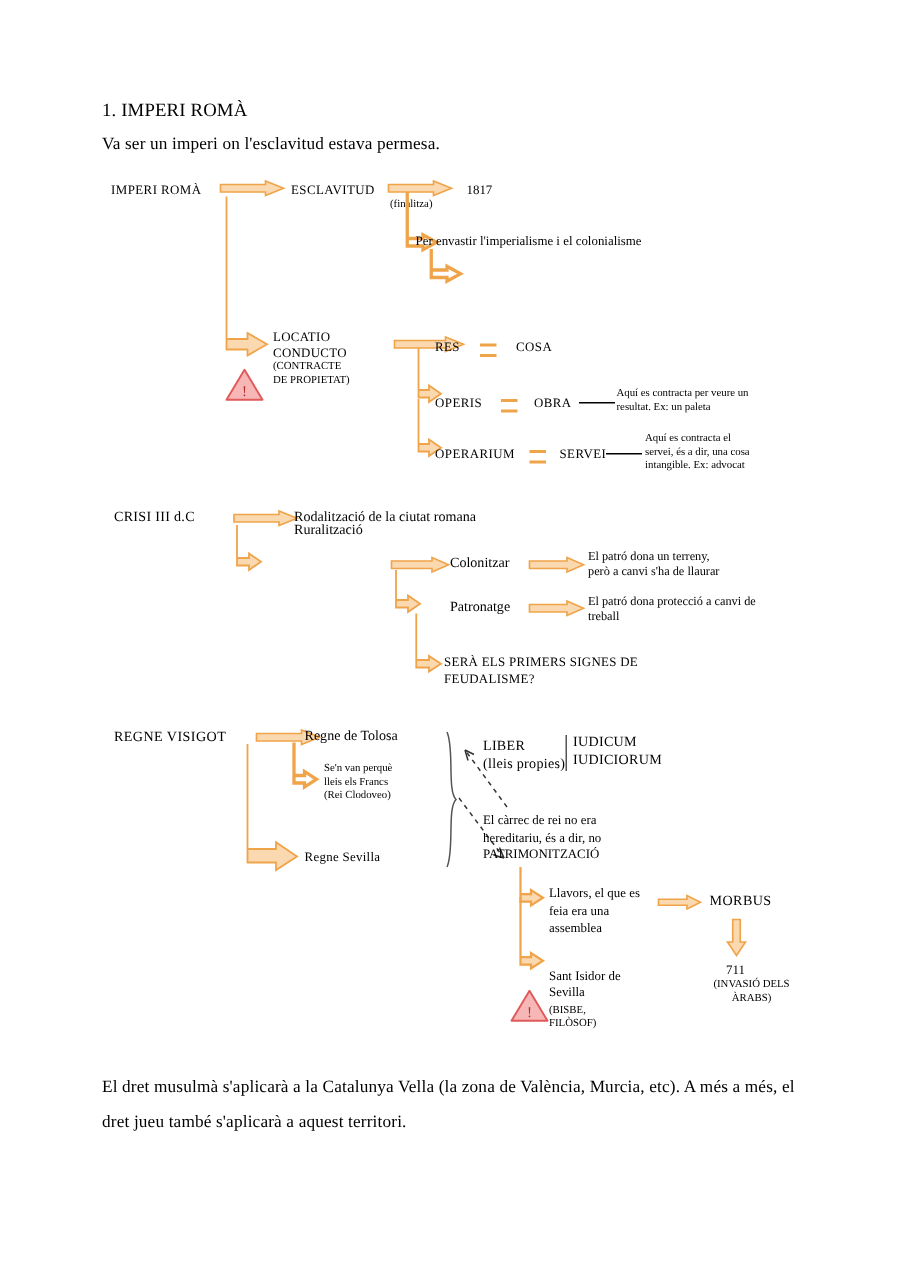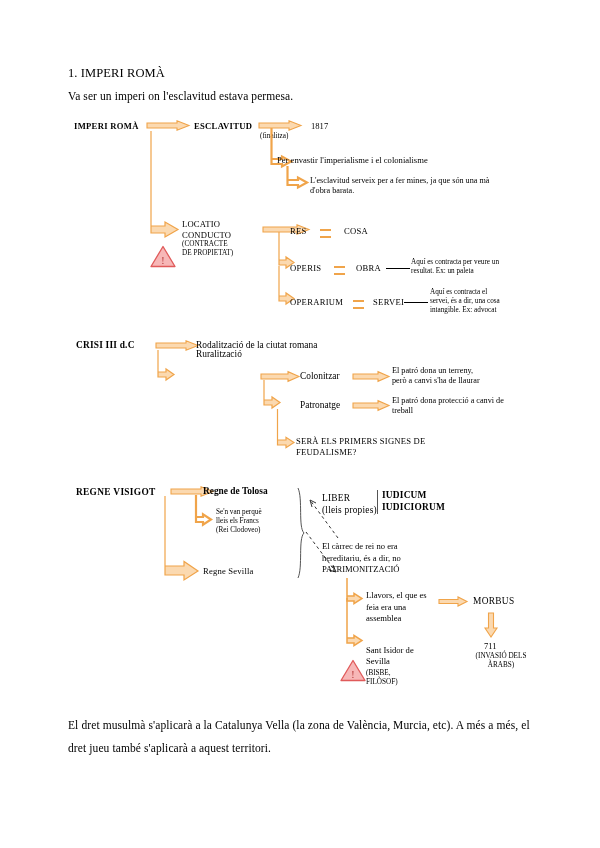--- a/index.html
+++ b/index.html
@@ -6,21 +6,21 @@
   body{width:600px;height:848px;position:relative;font-family:"Liberation Serif",serif;color:#000;}
   #page{position:relative;width:600px;height:848px;overflow:hidden;background:#fff;}
 
   .txt{position:absolute;white-space:pre-line;line-height:1.25;}
   .para{font-size:11.5px;letter-spacing:.1px;}
   .h1{font-size:12.5px;}
   .cap{font-size:8.2px;}
   .cap2{font-size:7.2px;}
   .node{font-size:8.6px;}
   .nodebig{font-size:9.4px;}
-  .b{font-weight:bold;}
+  .b{font-weight:normal;}
 
   
   .arrow{position:absolute;}
   .arrow svg{display:block;overflow:visible;}
 
   .warn{position:absolute;width:26px;height:22px;}
   .warn svg{display:block;}
   .thinline{position:absolute;background:#000;height:1px;}
   .vline{position:absolute;background:#000;width:1px;}
   .eq{position:absolute;width:11px;height:5px;border-top:2px solid #F0A44A;border-bottom:2px solid #F0A44A;}
@@ -56,21 +56,20 @@
         <path d="M1.5,0 L1.5,31 L1.5,31 L12,31 L12,28.6 L21,33.5 L12,38.4 L12,36 L1.5,36 Z" fill="none" stroke="#F0A44A" stroke-width="2.2" stroke-linejoin="miter"></path>
       </svg>
   </div>
   <div class="txt node" style="left:277px;top:155px;">Per envastir l'imperialisme i el colonialisme</div>
 
   <div class="arrow" style="left:286px;top:166px;">
     <svg width="22" height="24" viewBox="0 0 22 24">
         <path d="M1.5,0 L1.5,14 L12,14 L12,11.6 L21,16.5 L12,21.4 L12,19 L1.5,19 Z" fill="none" stroke="#F0A44A" stroke-width="2.2"></path>
       </svg>
   </div>
-  <div class="txt cap" style="left:310px;top:176px;width:200px;">L'esclavitud serveix per a fer mines, ja que són una mà d'obra barata.</div>
 
   <div class="arrow" style="left:148px;top:131px;">
     <svg width="32" height="108" viewBox="0 0 32 108">
         <path d="M3,0 L3,95 L17,95 L17,91 L30,98.5 L17,106 L17,102 L3,102 Z" fill="#FBD9B0" stroke="#F0A44A" stroke-width="1.2"></path>
       </svg>
   </div>
 
   <div class="txt node" style="left:182px;top:219px;letter-spacing:.2px;">LOCATIO
 CONDUCTO</div>
   <div class="txt cap2" style="left:182px;top:240px;">(CONTRACTE

